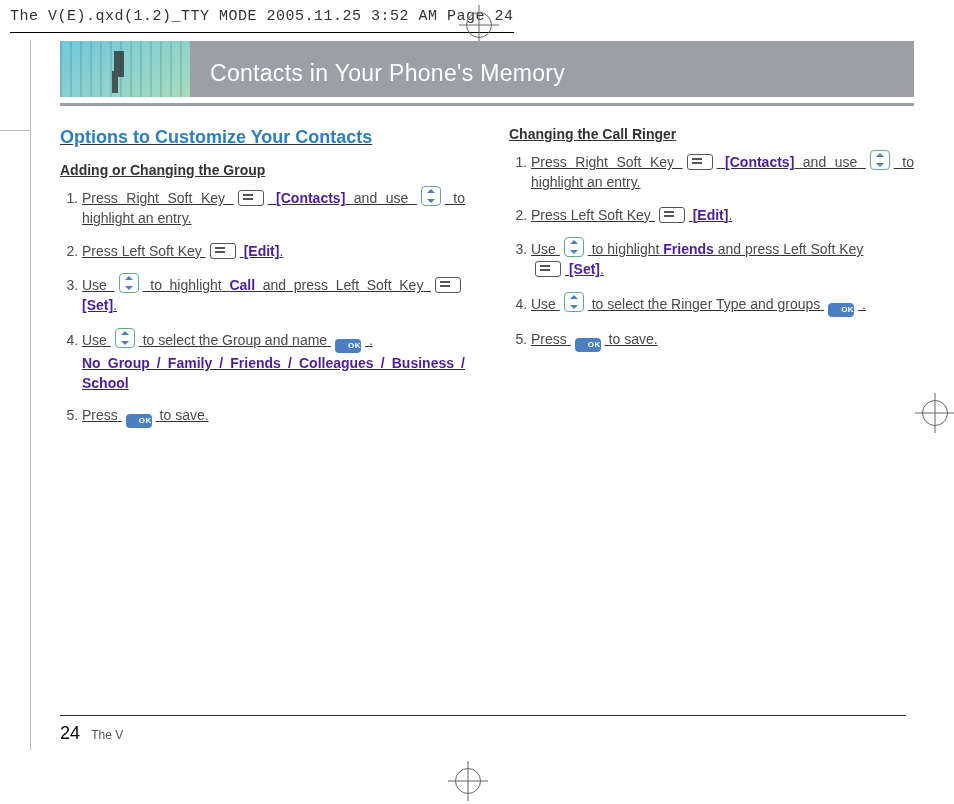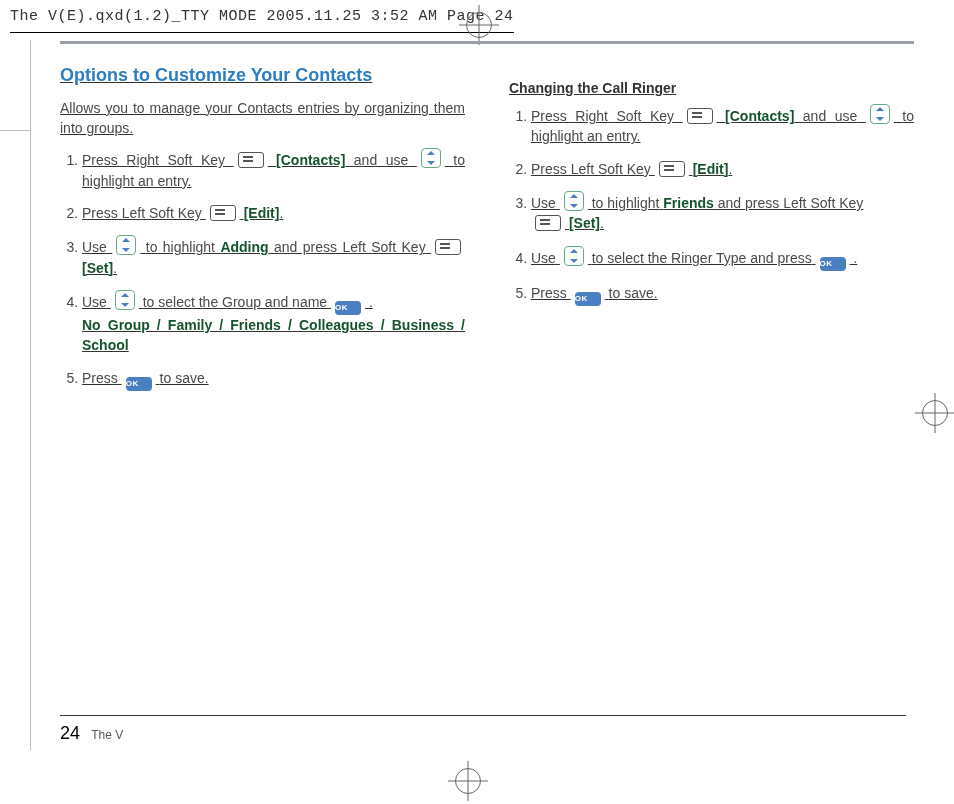--- a/index.html
+++ b/index.html
@@ -111,21 +111,21 @@
   ol.steps {
     list-style: decimal;
     padding-left: 22px;
     margin: 6px 0 0 0;
     color:#4a4a4a;
   }
   ol.steps > li {
     margin-bottom: 12px;
     text-align: justify;
   }
-  .b { font-weight: 700; color:#14532d; }
+  .b { font-weight: 700; color:#4c1d95; }
 
   .ico {
     display: inline-block;
     vertical-align: -3px;
     margin: 0 4px;
   }
   .ico-softkey {
     width: 24px; height: 14px;
     border: 1.5px solid #555;
     border-radius: 3px;
@@ -154,21 +154,21 @@
   }
   .ico-nav::before { top:2px; border-bottom:4px solid #4a7fc1; }
   .ico-nav::after  { bottom:2px; border-top:4px solid #4a7fc1; }
   .ico-ok {
     width: 26px; height: 14px;
     border-radius: 4px;
     background:#4a7fc1;
     color:#fff;
     font-size: 8px;
     font-weight:700;
-    text-align:left;
+    text-align:right;
     line-height:14px;
     letter-spacing:0.5px;
   }
 
   .footer {
     position: absolute;
     left: 60px;
     bottom: 58px;
     right: 48px;
     border-top: 1px solid #333;
@@ -199,69 +199,75 @@
 </div>
 
 <div class="left-edge-v"></div>
 <div class="left-edge-h"></div>
 <div class="reg-mark" style="left:466px; top:12px;"></div>
 <div class="reg-mark right-reg"></div>
 <div class="reg-mark bottom-reg"></div>
 
 <div class="page">
 
+  <div class="header-band">
+    <div class="header-img"></div>
+    <div class="header-title-wrap">
+      <span class="header-title">Contacts in Your Phone's Memory</span>
+    </div>
+  </div>
   <div class="header-rule"></div>
 
   <div class="cols">
 
     <div class="col">
       <h2 class="sect">Options to Customize Your Contacts</h2>
 
-      <p>Allows you to manage your Contacts entries by organizing them into groups.</p>
+      <p class="subhead">Adding or Changing the Group</p>
 
       <ol class="steps">
         <li>
           <span>Press Right Soft Key</span>
           <span class="ico ico-softkey"></span>
           <span class="b">[Contacts]</span>
           <span>and use</span>
           <span class="ico ico-nav"></span>
           <span>to highlight an entry.</span>
         </li>
         <li>
           <span>Press Left Soft Key</span>
           <span class="ico ico-softkey"></span>
           <span class="b">[Edit]</span>.
         </li>
         <li>
           <span>Use</span>
           <span class="ico ico-nav"></span>
           <span>to highlight</span>
-          <span class="b">Adding</span>
+          <span class="b">Call</span>
           <span>and press Left Soft Key</span>
           <span class="ico ico-softkey"></span>
           <span class="b">[Set]</span>.
         </li>
         <li>
           <span>Use</span>
           <span class="ico ico-nav"></span>
           <span>to select the Group and name</span>
           <span class="ico ico-ok">OK</span> .<br>
           <span class="b">No Group / Family / Friends / Colleagues / Business / School</span>
         </li>
         <li>
           <span>Press</span>
           <span class="ico ico-ok">OK</span>
           <span>to save.</span>
         </li>
       </ol>
     </div>
 
     <div class="col">
-      <p class="subhead" style="margin-top:16px">Changing the Call Ringer</p>
+      <p class="subhead" style="margin-top:0">Changing the Call Ringer</p>
 
       <ol class="steps">
         <li>
           <span>Press Right Soft Key</span>
           <span class="ico ico-softkey"></span>
           <span class="b">[Contacts]</span>
           <span>and use</span>
           <span class="ico ico-nav"></span>
           <span>to highlight an entry.</span>
         </li>
@@ -275,21 +281,21 @@
           <span class="ico ico-nav"></span>
           <span>to highlight</span>
           <span class="b">Friends</span>
           <span>and press Left Soft Key</span><br>
           <span class="ico ico-softkey"></span>
           <span class="b">[Set]</span>.
         </li>
         <li>
           <span>Use</span>
           <span class="ico ico-nav"></span>
-          <span>to select the Ringer Type and press</span>
+          <span>to select the Ringer Type and groups</span>
           <span class="ico ico-ok">OK</span> .
         </li>
         <li>
           <span>Press</span>
           <span class="ico ico-ok">OK</span>
           <span>to save.</span>
         </li>
       </ol>
     </div>
   </div>

